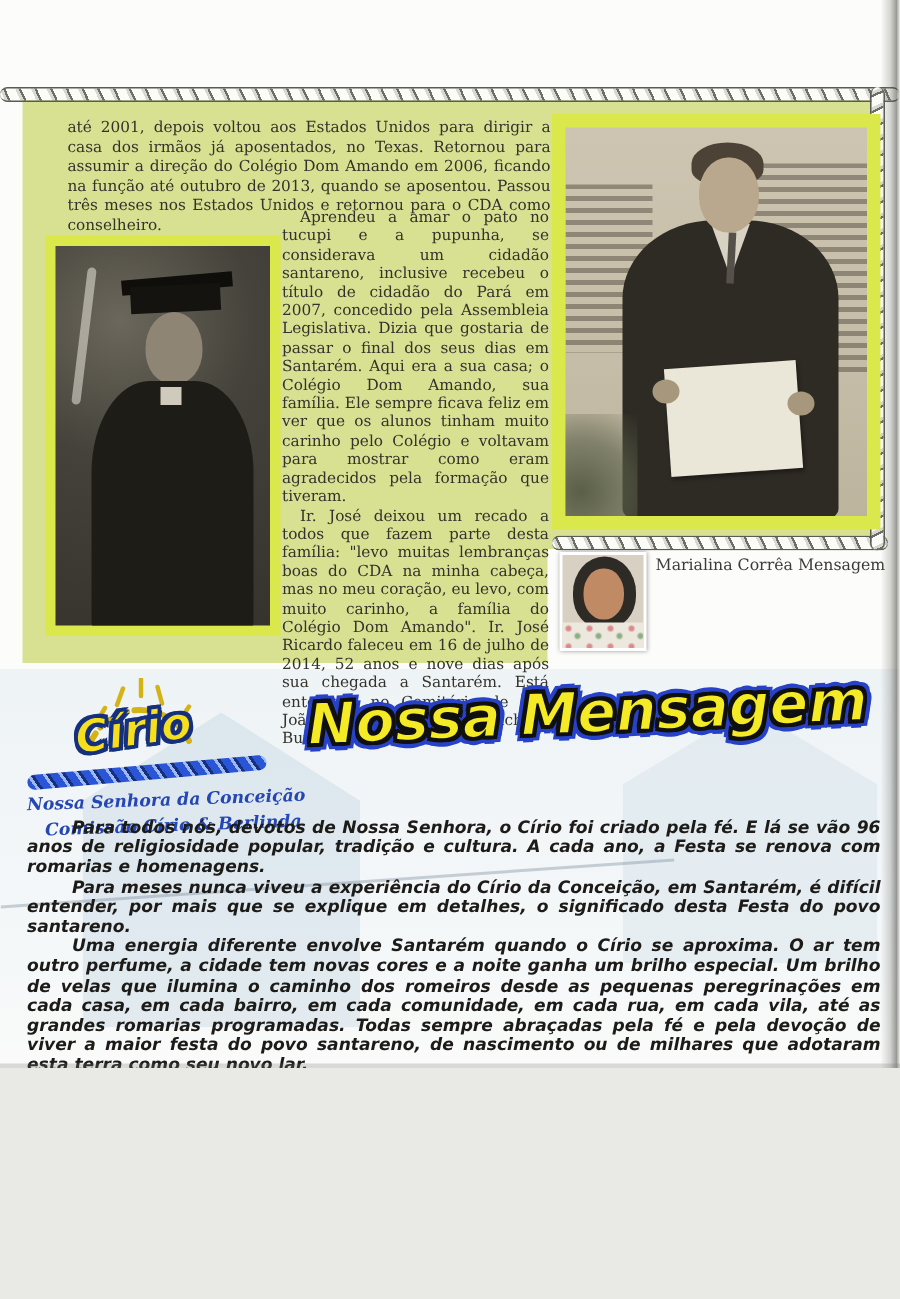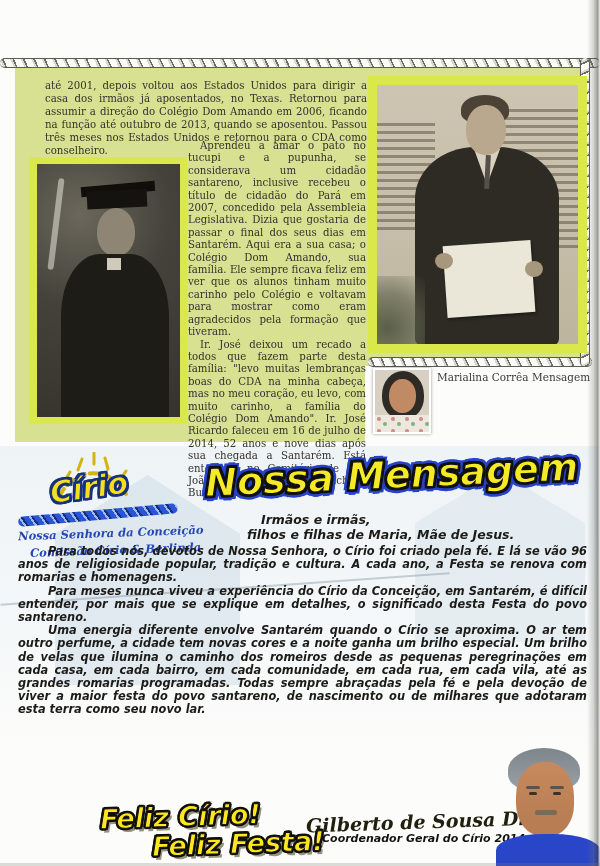--- a/index.html
+++ b/index.html
@@ -1,18 +1,18 @@
 <!DOCTYPE html>
 <html><head>
 <meta charset="utf-8">
 <style>
   html,body{margin:0;padding:0;}
   body{width:600px;height:866px;background:#e9e9e6;font-family:"DejaVu Sans",sans-serif;}
   *{box-sizing:border-box;}
-  .page{position:relative;width:600px;height:866px;background:#fcfcfa;overflow:hidden;}
+  .page{position:relative;width:600px;height:712px;background:#fcfcfa;overflow:hidden;}
 
   
   .green-main{position:absolute;left:15px;top:63px;width:572px;height:303px;background:#d7e191;}
   .green-ext{position:absolute;left:15px;top:366px;width:350px;height:76px;background:#d7e191;}
 
   
   .rope-h{position:absolute;height:10px;border-top:1.5px solid #5b5b53;border-bottom:1.5px solid #5b5b53;border-radius:5px;
     background:repeating-linear-gradient(65deg,#fbfbf8 0 3px,#d8d8d2 3px 5px,#6e6e66 5px 6.5px,#fbfbf8 6.5px 9.5px);}
   .rope-v{position:absolute;width:10px;border-left:1.5px solid #5b5b53;border-right:1.5px solid #5b5b53;border-radius:5px;
     background:repeating-linear-gradient(155deg,#fbfbf8 0 3px,#d8d8d2 3px 5px,#6e6e66 5px 6.5px,#fbfbf8 6.5px 9.5px);}
@@ -173,24 +173,20 @@
       <path d="M10 44 A36 36 0 0 1 76 42" fill="none" stroke="#d4b414" stroke-width="4" stroke-dasharray="8 5" stroke-linecap="round"></path>
       <path d="M14 30 l6 -10 M28 18 l4 -11 M44 12 l0 -11 M58 17 l-3 -11 M70 28 l6 -9" fill="none" stroke="#d4b414" stroke-width="3" stroke-linecap="round"></path>
     </svg>
     <div class="logo-name">Círio</div>
     <div class="logo-rope"></div>
     <div class="logo-sub logo-sub1">Nossa Senhora da Conceição</div>
     <div class="logo-sub logo-sub2">Comissão Círio &amp; Berlinda</div>
   </div>
 
   <div class="msg-title">Nossa Mensagem</div>
-  <div class="greeting">
-    <div class="g1">Irmãos e irmãs,</div>
-    <div class="g2">filhos e filhas de Maria, Mãe de Jesus.</div>
-  </div>
   <div class="msg-body">
     <p>Para todos nós, devotos de Nossa Senhora, o Círio foi criado pela fé. E lá se vão 96 anos de religiosidade popular, tradição e cultura. A cada ano, a Festa se renova com romarias e homenagens.</p>
     <p>Para meses nunca viveu a experiência do Círio da Conceição, em Santarém, é difícil entender, por mais que se explique em detalhes, o significado desta Festa do povo santareno.</p>
     <p>Uma energia diferente envolve Santarém quando o Círio se aproxima. O ar tem outro perfume, a cidade tem novas cores e a noite ganha um brilho especial. Um brilho de velas que ilumina o caminho dos romeiros desde as pequenas peregrinações em cada casa, em cada bairro, em cada comunidade, em cada rua, em cada vila, até as grandes romarias programadas. Todas sempre abraçadas pela fé e pela devoção de viver a maior festa do povo santareno, de nascimento ou de milhares que adotaram esta terra como seu novo lar.</p>
   </div>
 
   <div class="feliz feliz1">Feliz Círio!</div>
   <div class="feliz feliz2">Feliz Festa!</div>
   <div class="sig-name">Gilberto de Sousa Dinely</div>
   <div class="sig-role">Coordenador Geral do Círio 2014</div>

